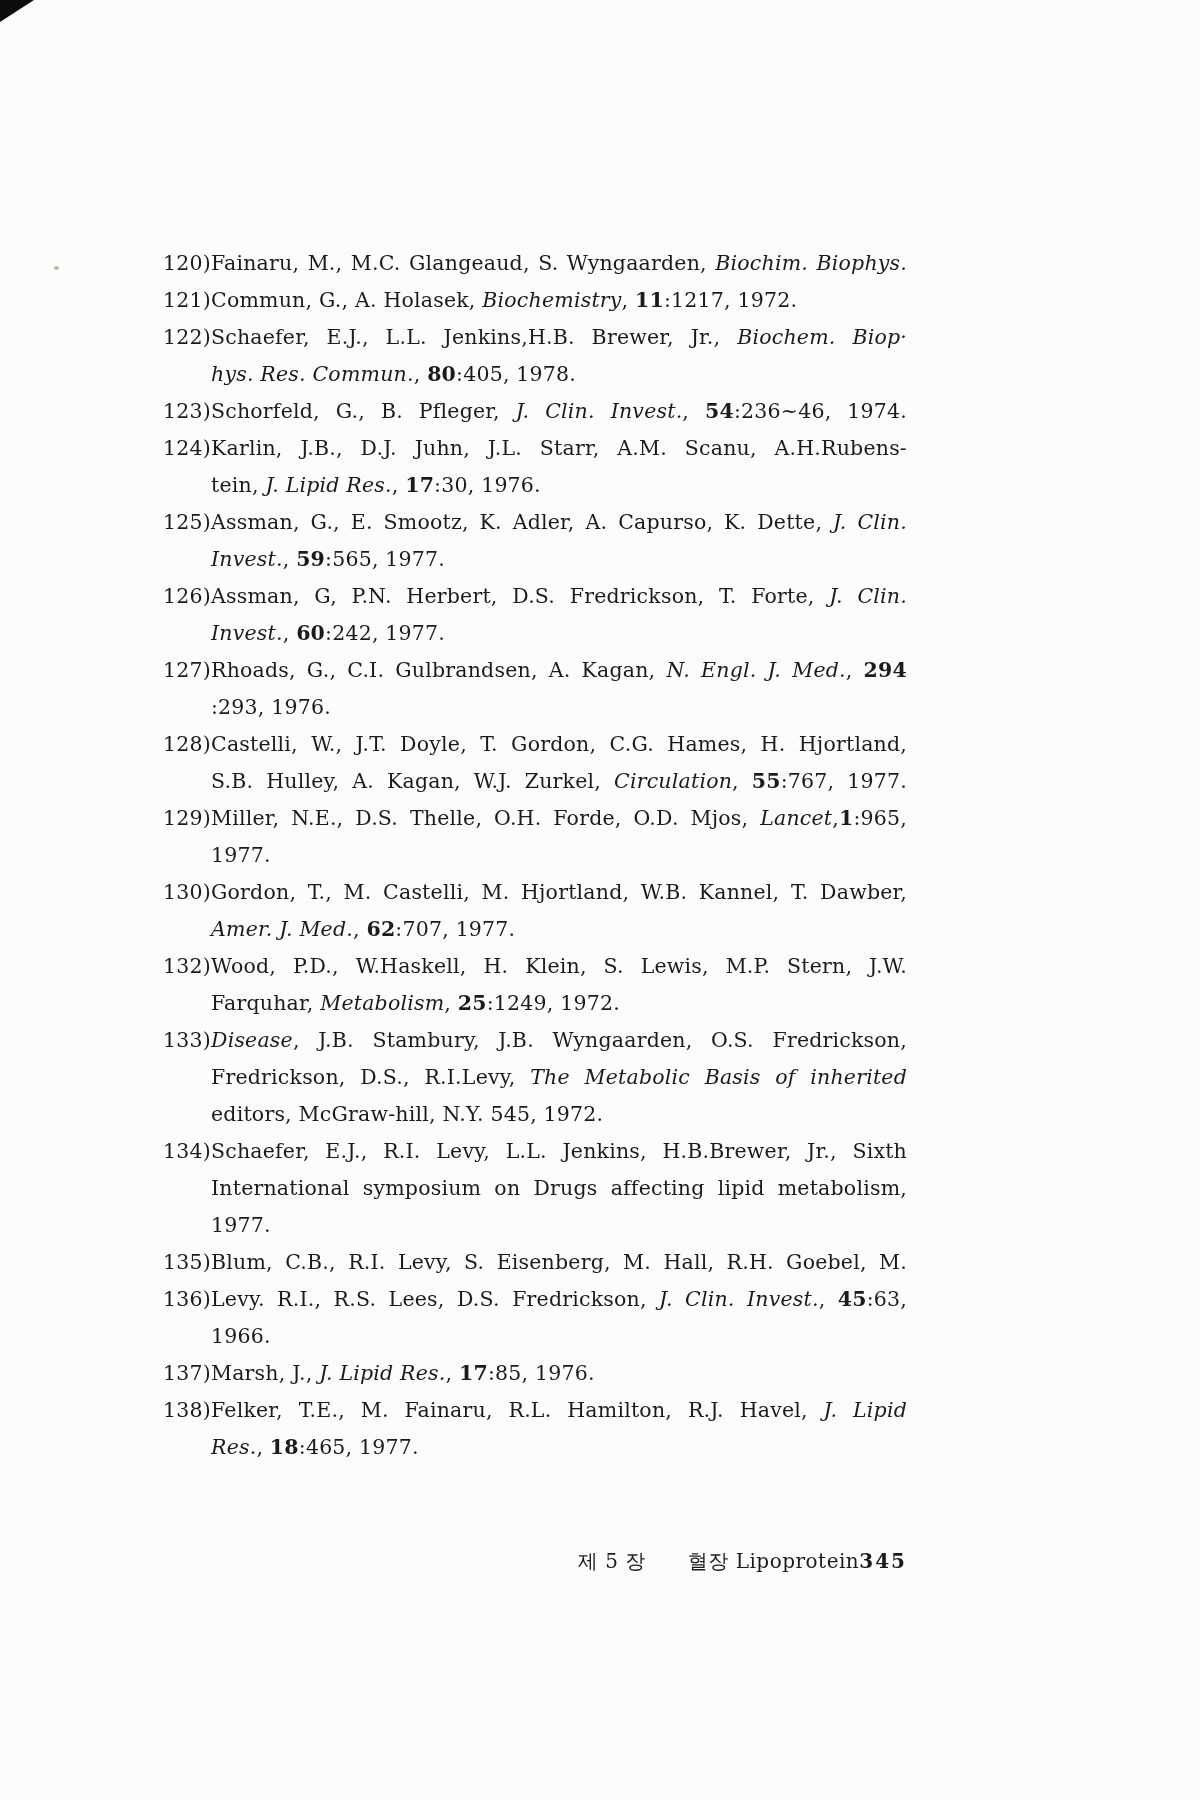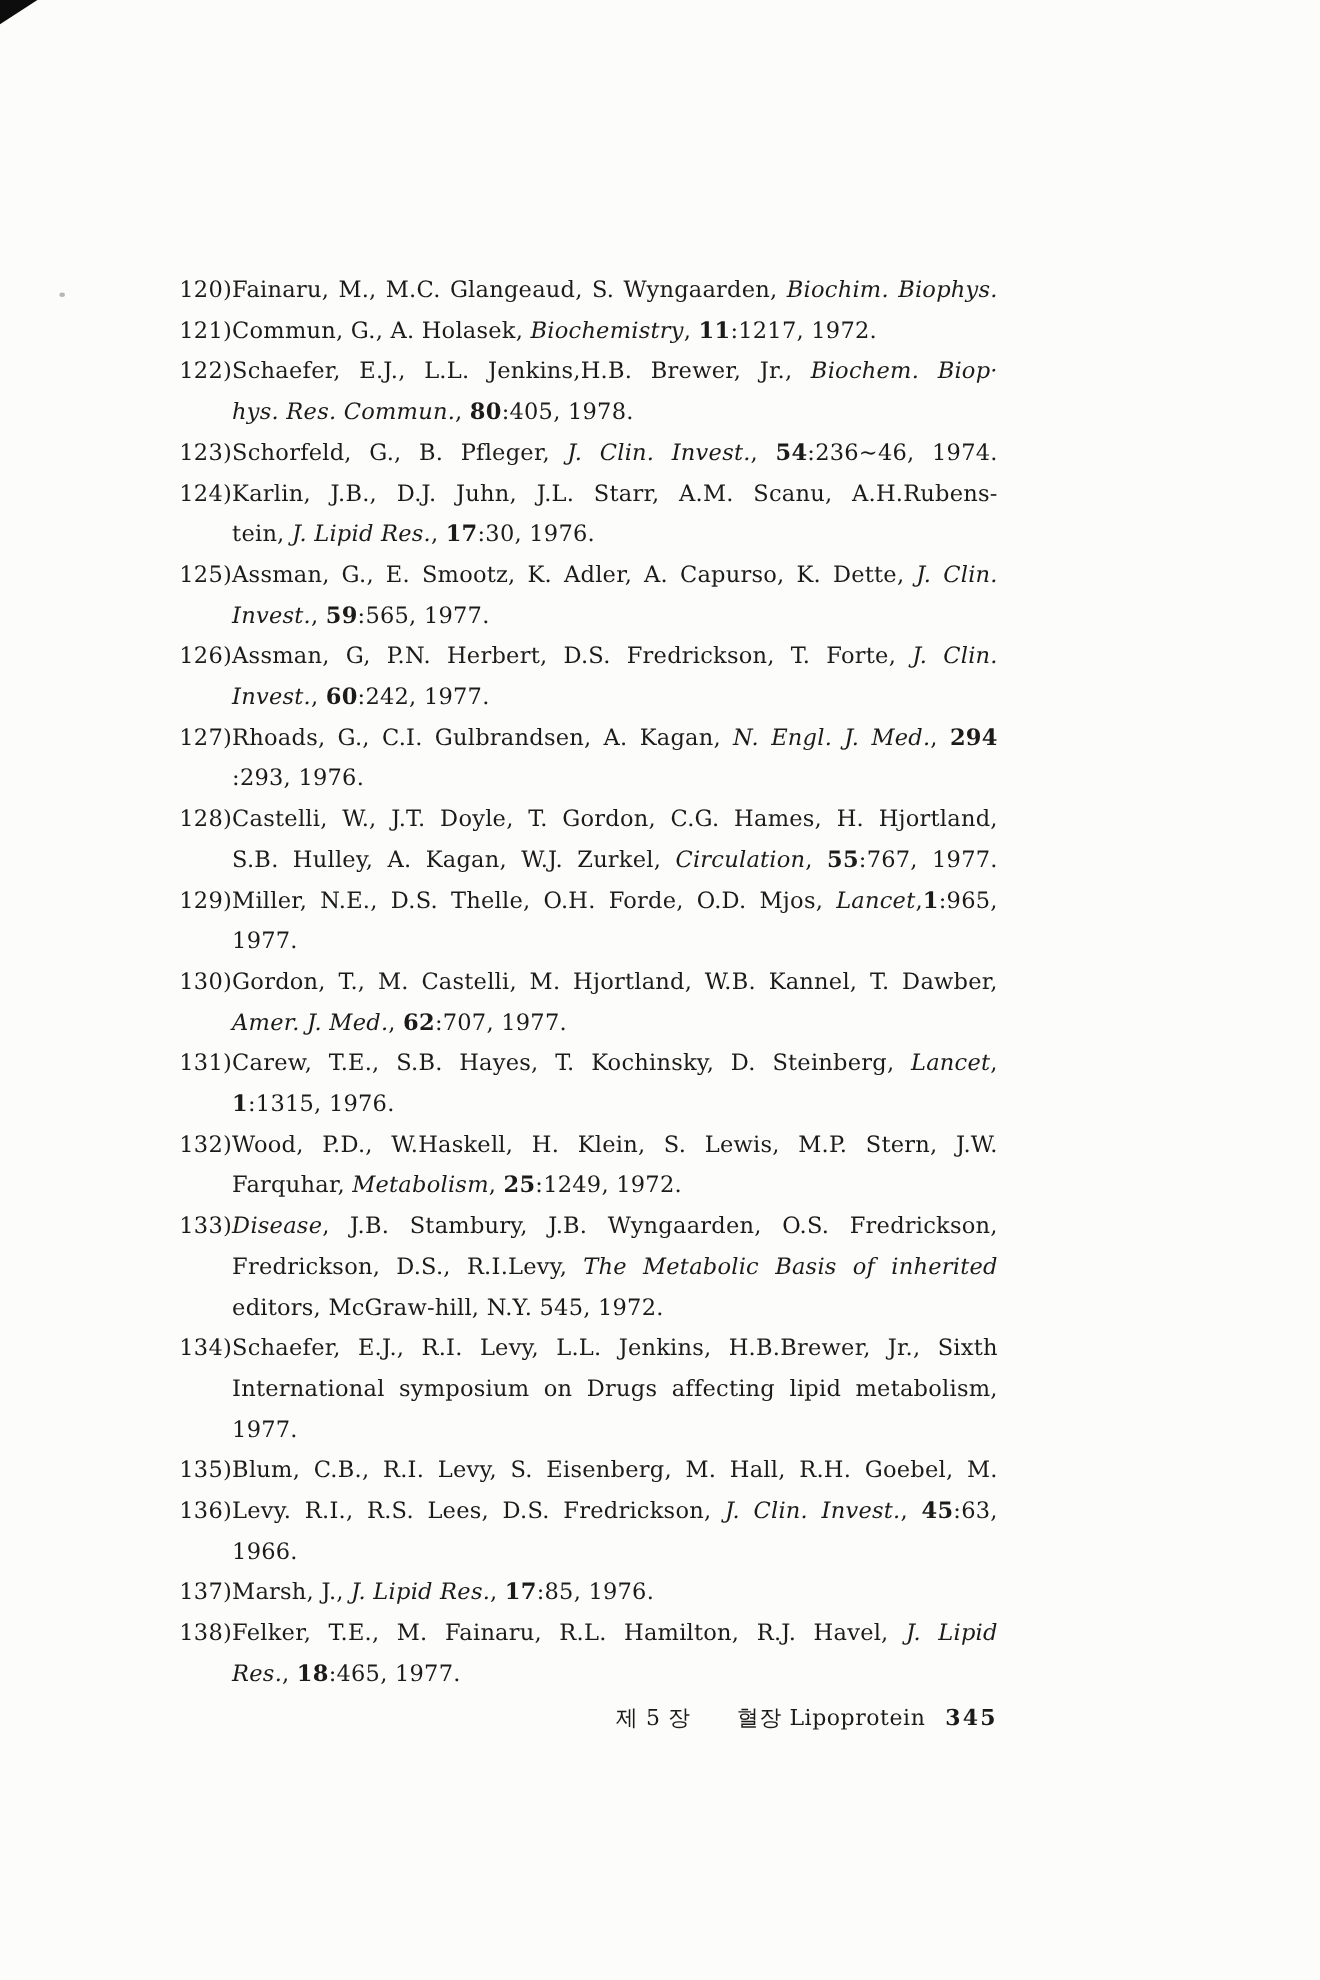--- a/index.html
+++ b/index.html
@@ -54,21 +54,21 @@
   .footer{
     position:absolute;
     left:163px;top:1548px;
     width:744px;
     text-align:right;
     font-size:20px;
     letter-spacing:.5px;
     color:#1d1b19;
   }
   .footer .chapter{margin-right:42px;}
-  .footer .section{margin-right:18px;}
+  .footer .section{}
   .footer .pagenum{font-weight:bold;letter-spacing:2px;}
 </style>
 </head>
 <body>
 
 <div class="page">
   <div class="scan-corner"></div>
   <div class="scan-speck"></div>
 
   <div class="content">
@@ -140,27 +140,20 @@
         </div>
       </div>
       <div class="ref">
         <span class="ref-num">130)</span>
         <div class="ref-body">
           <div class="ref-line just"><span>Gordon, T., M. Castelli, M. Hjortland, W.B. Kannel, T. Dawber,</span></div>
           <div class="ref-line"><i>Amer. J. Med.</i><span>, </span><b>62</b><span>:707, 1977.</span></div>
         </div>
       </div>
       <div class="ref">
-        <span class="ref-num">131)</span>
-        <div class="ref-body">
-          <div class="ref-line just"><span>Carew, T.E., S.B. Hayes, T. Kochinsky, D. Steinberg, </span><i>Lancet</i><span>,</span></div>
-          <div class="ref-line"><b>1</b><span>:1315, 1976.</span></div>
-        </div>
-      </div>
-      <div class="ref">
         <span class="ref-num">132)</span>
         <div class="ref-body">
           <div class="ref-line just"><span>Wood, P.D., W.Haskell, H. Klein, S. Lewis, M.P. Stern, J.W.</span></div>
           <div class="ref-line"><span>Farquhar, </span><i>Metabolism</i><span>, </span><b>25</b><span>:1249, 1972.</span></div>
         </div>
       </div>
       <div class="ref">
         <span class="ref-num">133)</span>
         <div class="ref-body">
           <div class="ref-line just"><i>Disease</i><span>, J.B. Stambury, J.B. Wyngaarden, O.S. Fredrickson,</span></div>

